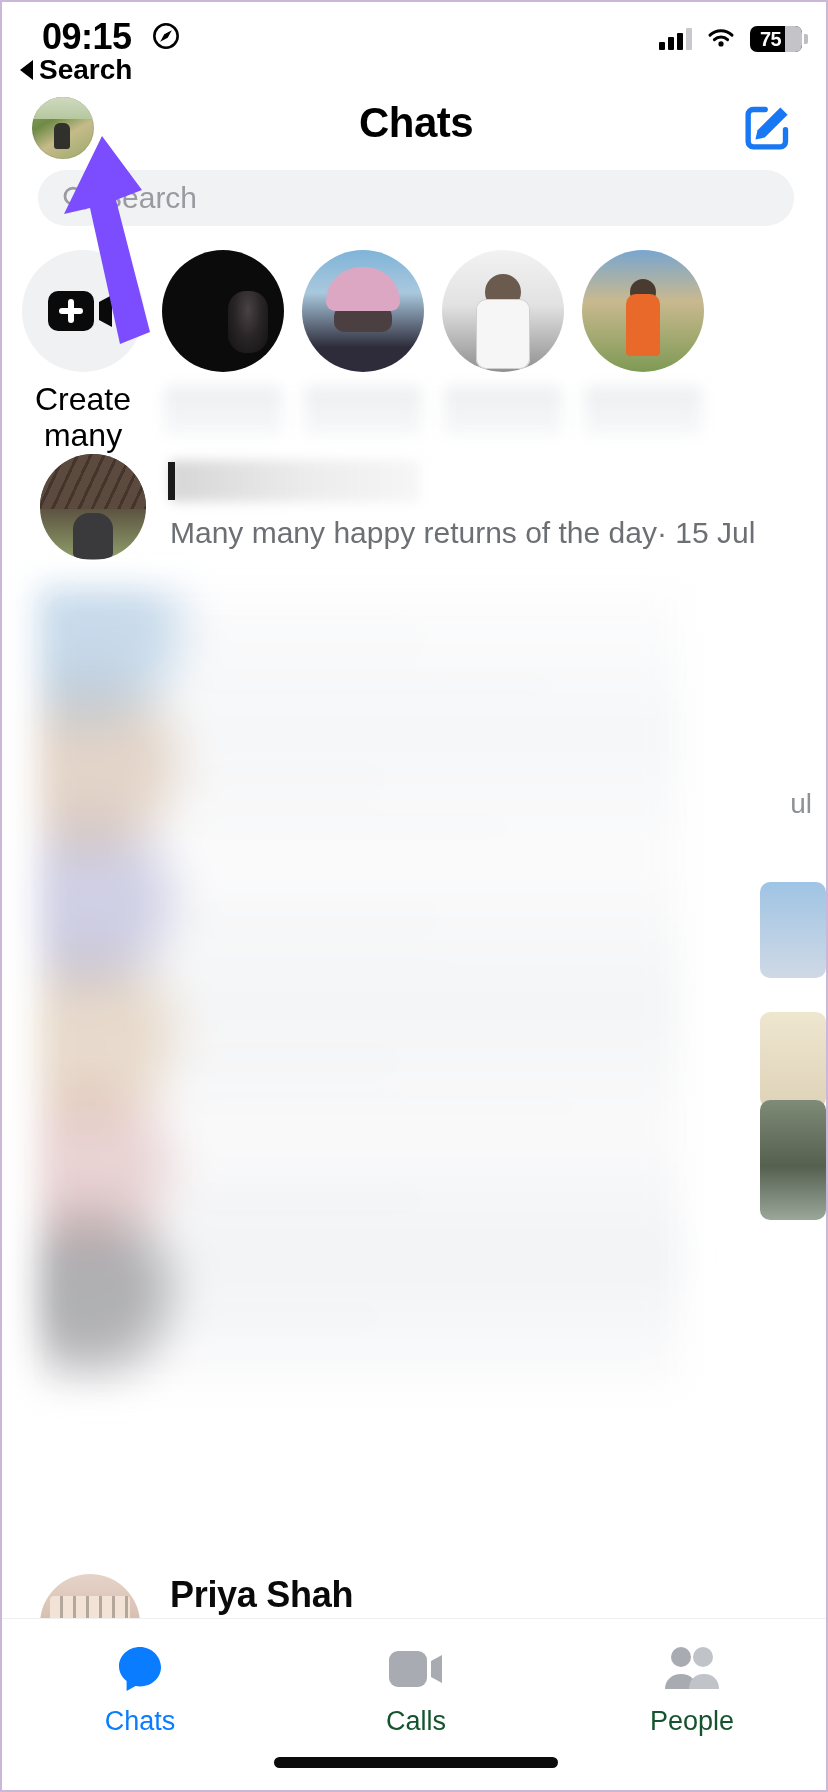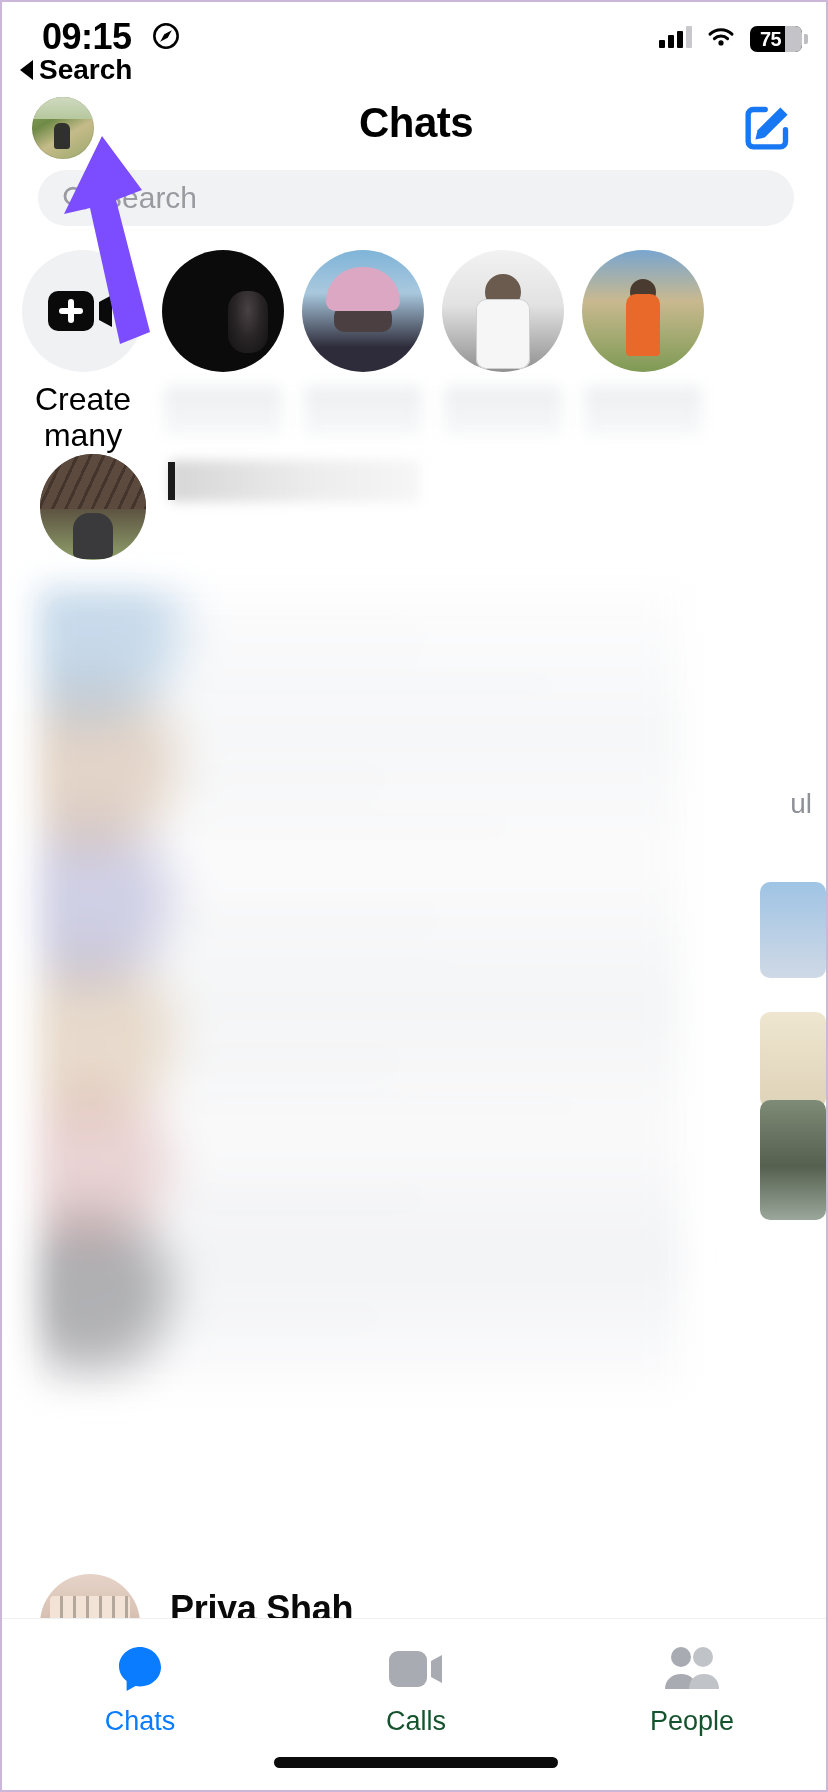--- a/index.html
+++ b/index.html
@@ -25,21 +25,21 @@
     position:absolute; left:40px; top:14px;
     font-size:36px; font-weight:700; color:#000;
     letter-spacing:-0.5px;
   }
   .sb-loc {
     position:absolute; left:150px; top:20px;
     width:28px; height:28px;
   }
   .sb-right {
     position:absolute; right:28px; top:24px;
-    display:flex; gap:13px;
+    display:flex; align-items:center; gap:13px;
   }
   .sig { display:flex; align-items:flex-end; gap:3px; height:22px; }
   .sig i { display:block; width:6px; background:#000; border-radius:1px; }
   .sig i:nth-child(1){ height:8px; }
   .sig i:nth-child(2){ height:13px; }
   .sig i:nth-child(3){ height:17px; }
   .sig i:nth-child(4){ height:22px; background:#c9c9cd; }
   .batt {
     position:relative; width:52px; height:26px;
     background:#000; border-radius:7px;
@@ -332,20 +332,21 @@
   </div>
 
   <div class="chatlist">
     <div class="chatrow">
       <div class="c-av av-bday"></div>
       <div class="c-body">
         <div style="position:relative;">
           <div class="c-name-blur"></div>
           <div class="c-name-bar"></div>
         </div>
+        <div class="c-preview">Many many happy returns of the day· 15 Jul</div>
       </div>
     </div>
   </div>
 
   <div class="redaction-lines">
     <div class="rl" style="left:132px; top:38px; width:250px;"></div>
     <div class="rl s" style="left:132px; top:86px; width:390px;"></div>
     <div class="rl" style="left:132px; top:178px; width:215px;"></div>
     <div class="rl s" style="left:132px; top:226px; width:340px;"></div>
     <div class="rl" style="left:132px; top:318px; width:268px;"></div>
@@ -358,21 +359,21 @@
   </div>
   <div class="redaction"></div>
 
   <div class="sliver sv-text" style="top:786px; right:14px;">ul</div>
   <div class="sliver sv-av" style="top:880px; right:0; background:linear-gradient(180deg,#9fc4e4,#cfd9e6);"></div>
   <div class="sliver sv-av" style="top:1010px; right:0; background:linear-gradient(180deg,#efe6d0,#ded3b8);"></div>
   <div class="sliver sv-av" style="top:1098px; right:0; height:120px; background:linear-gradient(180deg,#7e8b76,#55604f 55%,#9aa79a);"></div>
 
   <div class="chatrow" style="position:absolute; left:0; top:1572px; width:828px;">
     <div class="c-av av-priya" style="top:0; width:100px; height:100px;"></div>
-    <div class="c-body" style="top:14px;">
+    <div class="c-body" style="top:0;">
       <div class="c-name">Priya Shah</div>
     </div>
   </div>
 
   <svg class="arrow" viewBox="0 0 130 240">
     <path d="M44 6 L6 84 L32 78 L62 214 L92 202 L58 70 L84 60 Z" fill="#7c4dff"></path>
   </svg>
 
   <div class="tabbar">
 

